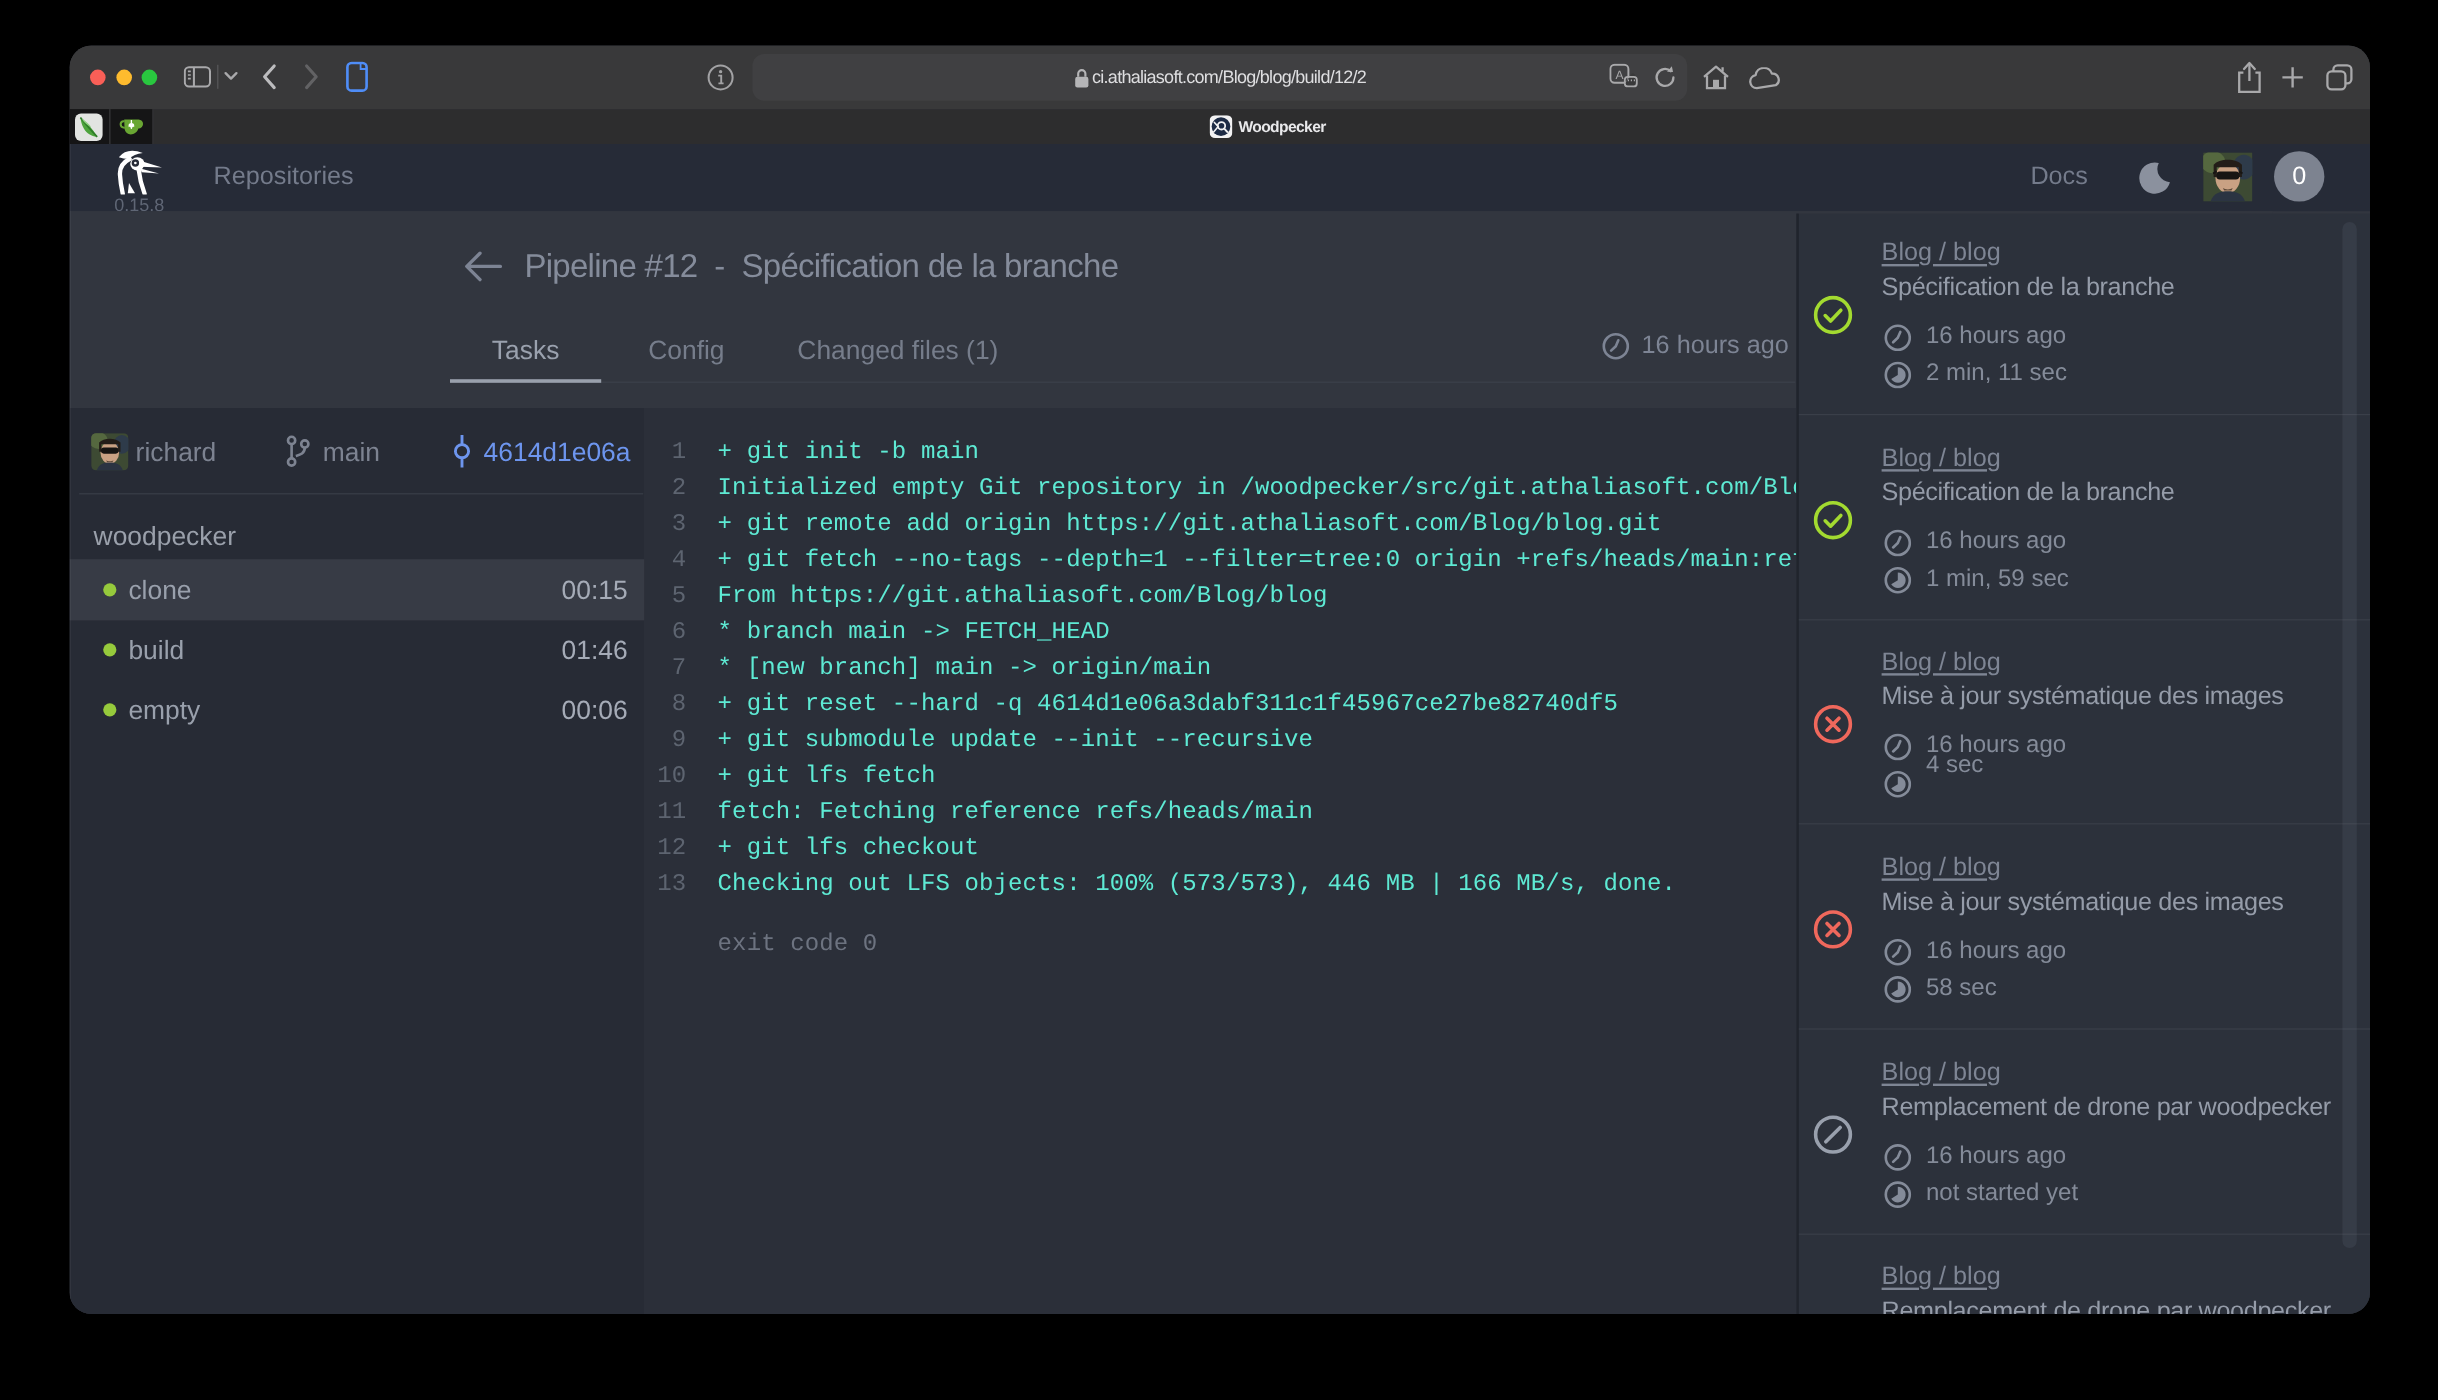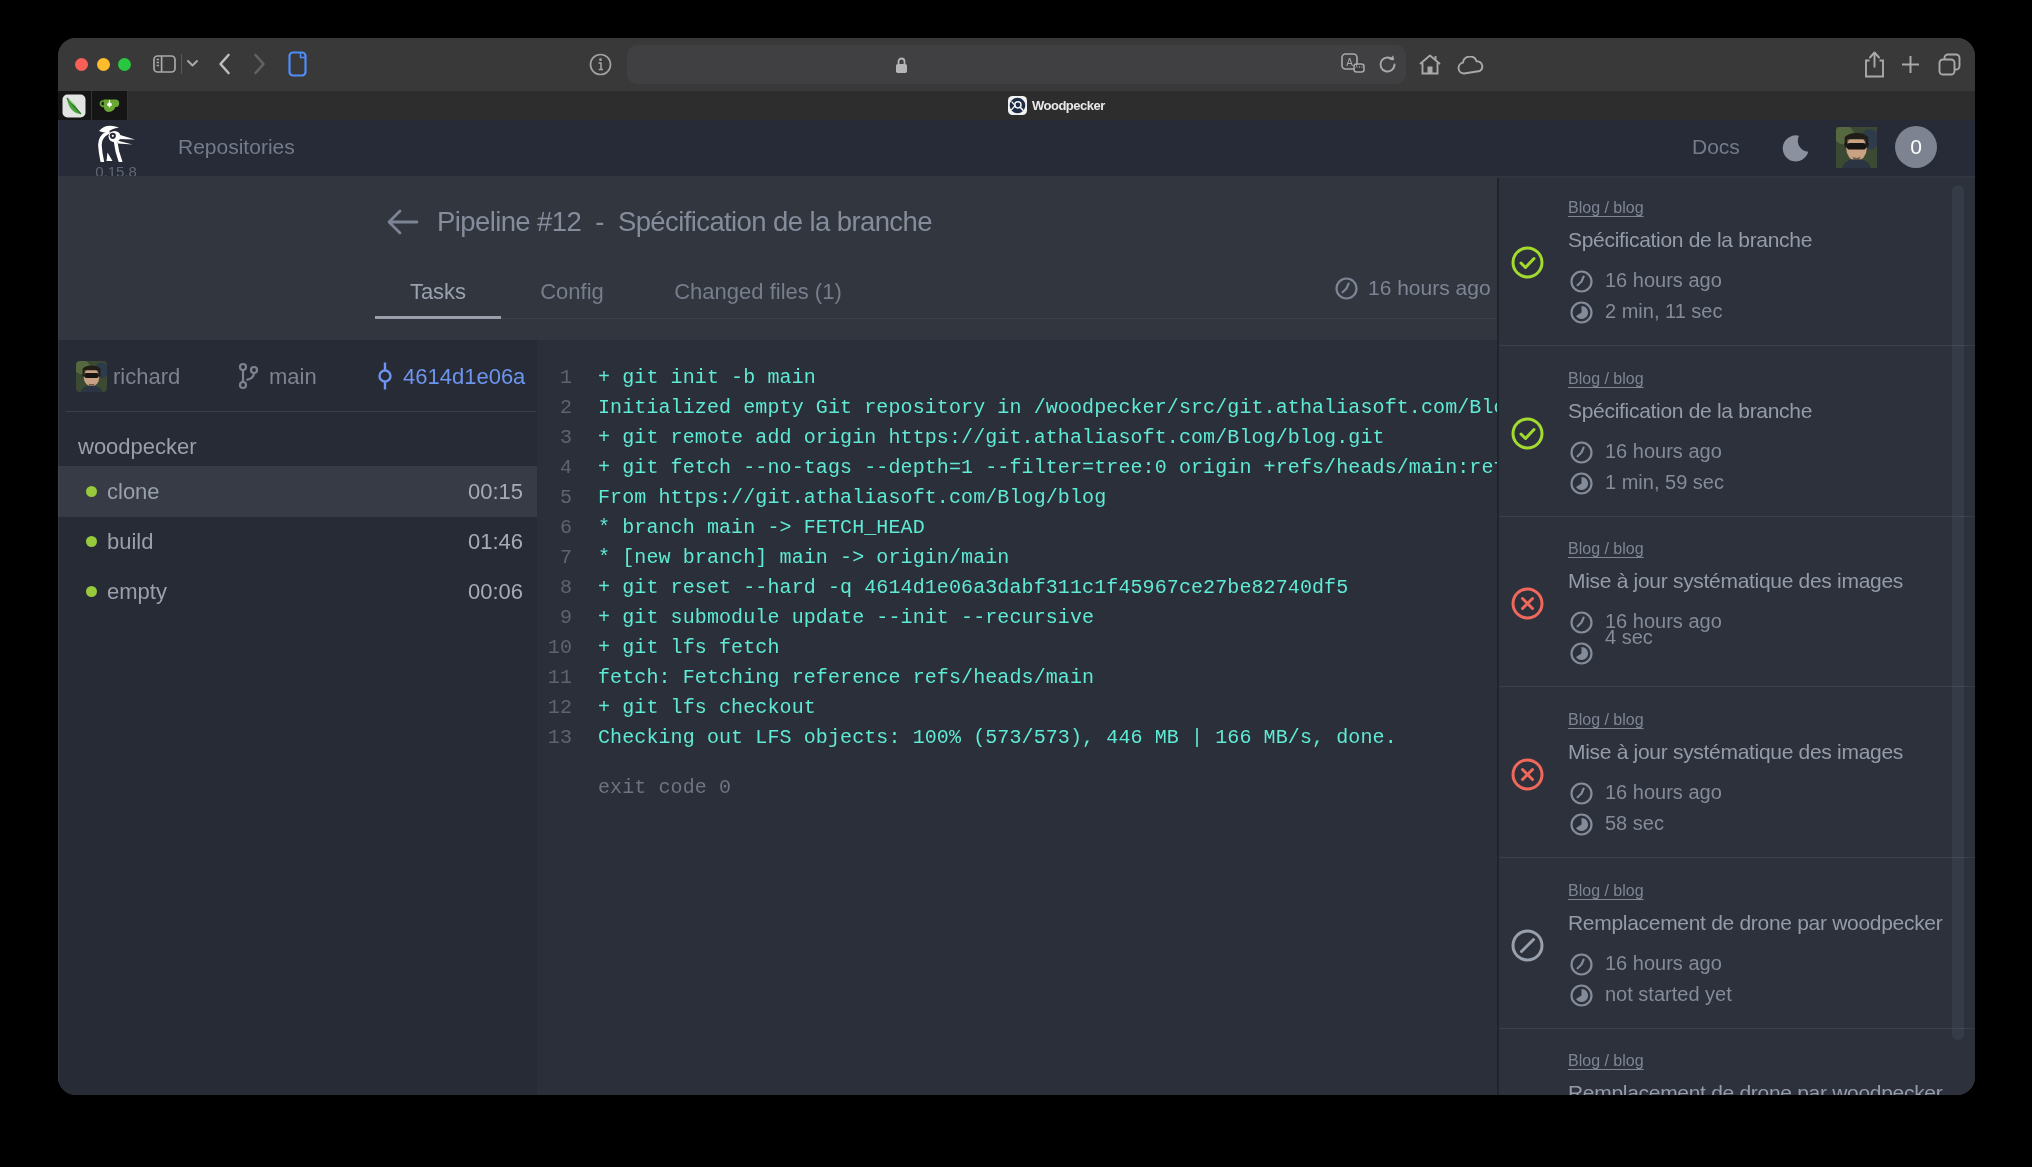--- a/index.html
+++ b/index.html
@@ -28,21 +28,21 @@
   #sidebar { position:absolute; left:0; top:302px; width:479px; height:755px; background:#272b35; }
   #code { position:absolute; left:479px; top:302px; width:960px; height:755px; background:#2b2f39; overflow:hidden; }
   #panel { position:absolute; left:1439px; top:140px; width:478px; height:917px; background:#2c313b;
     border-left:2px solid #20242c; }
   .navtxt { color:#747b8b; font-size:21px; }
   .mono { font-family:"Liberation Mono", monospace; font-size:20px; letter-spacing:0.1px; white-space:pre; }
   .proc { position:absolute; left:0; width:479px; height:51px; display:flex; align-items:center; }
   .dot { width:11px; height:11px; border-radius:50%; background:#96ca3c; margin-left:28px; }
   .pname { margin-left:10px; font-size:22px; color:#99a0ac; }
   .ptime { margin-left:auto; margin-right:14px; font-size:22px; color:#a5abb7; }
-  .elabel { position:absolute; left:69px; font-size:16px; color:#7e8594; text-decoration:underline; text-underline-offset:3px; }
+  .elabel { position:absolute; left:69px; font-size:21px; color:#7e8594; text-decoration:underline; text-underline-offset:3px; }
   .etitle { position:absolute; left:69px; font-size:21px; letter-spacing:-0.3px; margin-top:2px; color:#959ca9; white-space:nowrap; }
   .emeta  { position:absolute; left:106px; font-size:20px; color:#848b99; }
   .ediv   { position:absolute; left:0; width:476px; height:1px; background:#3a3f49; }
   .sicon  { position:absolute; left:12px; }
   .micon  { position:absolute; left:71px; }
 </style>
 </head>
 <body>
 <div id="win">
   <div id="toolbar">
@@ -77,20 +77,21 @@
       <circle cx="11.5" cy="11.5" r="10" fill="none" stroke="#a2a2a4" stroke-width="1.7"></circle>
       <circle cx="11.5" cy="6.7" r="1.4" fill="#a2a2a4"></circle>
       <path d="M9.5 10 L12 10 L12 16.5 M9.7 16.5 L14 16.5" fill="none" stroke="#a2a2a4" stroke-width="1.6"></path>
     </svg>
     <div class="urlfield"></div>
 
     <svg class="abs" style="left:836px;top:19px;" width="15" height="17" viewBox="0 0 15 17">
       <rect x="2" y="7" width="11" height="9" rx="1.8" fill="#b5b5b7"></rect>
       <path d="M4.5 7 L4.5 4.5 A3 3 0 0 1 10.5 4.5 L10.5 7" fill="none" stroke="#b5b5b7" stroke-width="1.8"></path>
     </svg>
+    <div class="urltext">ci.athaliasoft.com/Blog/blog/build/12/2</div>
 
     <svg class="abs" style="left:1283px;top:15px;" width="24" height="23" viewBox="0 0 24 23">
       <rect x="1" y="1" width="15" height="15" rx="3.5" fill="none" stroke="#a9a9ab" stroke-width="1.6"></rect>
       <text x="8.5" y="12.5" font-size="10" fill="#a9a9ab" text-anchor="middle" font-family="Liberation Sans">A</text>
       <path d="M12 18 a5.5 5.5 0 0 0 10 -2 v-5 a3 3 0 0 0 -3 -3" fill="#39393a"></path>
       <rect x="13" y="11" width="10" height="8" rx="2.5" fill="none" stroke="#a9a9ab" stroke-width="1.5"></rect>
       <line x1="15.5" y1="14" x2="16.5" y2="14" stroke="#a9a9ab" stroke-width="1.4"></line>
       <line x1="18" y1="14" x2="19" y2="14" stroke="#a9a9ab" stroke-width="1.4"></line>
       <line x1="20.5" y1="14" x2="21.5" y2="14" stroke="#a9a9ab" stroke-width="1.4"></line>
     </svg>
@@ -192,21 +193,21 @@
     </svg>
     <div class="abs" style="left:1837px;top:6px;width:42px;height:42px;border-radius:50%;background:#7d8390;color:#fff;font-size:21px;text-align:center;line-height:42px;">0</div>
   </div>
   <div id="header">
     <svg class="abs" style="left:328px;top:32px;" width="34" height="28" viewBox="0 0 34 28">
       <path d="M14 3 L3 14 L14 25 M3.5 14 L31 14" fill="none" stroke="#7d8494" stroke-width="2.8" stroke-linecap="round" stroke-linejoin="round"></path>
     </svg>
     <div class="abs" style="left:379px;top:30px;font-size:27.5px;letter-spacing:-0.6px;color:#858c9b;">Pipeline #12&nbsp; - &nbsp;Spécification de la branche</div>
     <div class="abs" style="left:317px;top:103px;width:126px;text-align:center;font-size:22px;color:#9aa1ae;">Tasks</div>
     <div class="abs" style="left:455px;top:103px;width:118px;text-align:center;font-size:22px;color:#767d8b;">Config</div>
-    <div class="abs" style="left:600px;top:103px;width:200px;text-align:center;font-size:22px;color:#767d8b;">Changed files (1)</div>
+    <div class="abs" style="left:574px;top:103px;width:200px;text-align:right;font-size:22px;color:#767d8b;">Changed files (1)</div>
     <div class="abs" style="left:317px;top:142px;width:1121px;height:1px;background:#3c414b;"></div>
     <div class="abs" style="left:317px;top:140px;width:126px;height:3px;background:#99a0ac;"></div>
     <svg class="abs" style="left:1277px;top:101px;" width="23" height="23" viewBox="0 0 23 23">
       <circle cx="11.5" cy="11.5" r="10" fill="none" stroke="#7d8494" stroke-width="2.2"></circle>
       <path d="M11.5 11.5 L13.6 6.6 M11.5 11.5 L7.6 15.2" stroke="#7d8494" stroke-width="2.2" stroke-linecap="round"></path>
     </svg>
     <div class="abs" style="left:1310px;top:100px;font-size:21px;color:#7d8494;">16 hours ago</div>
   </div>
   <div id="sidebar">
 

